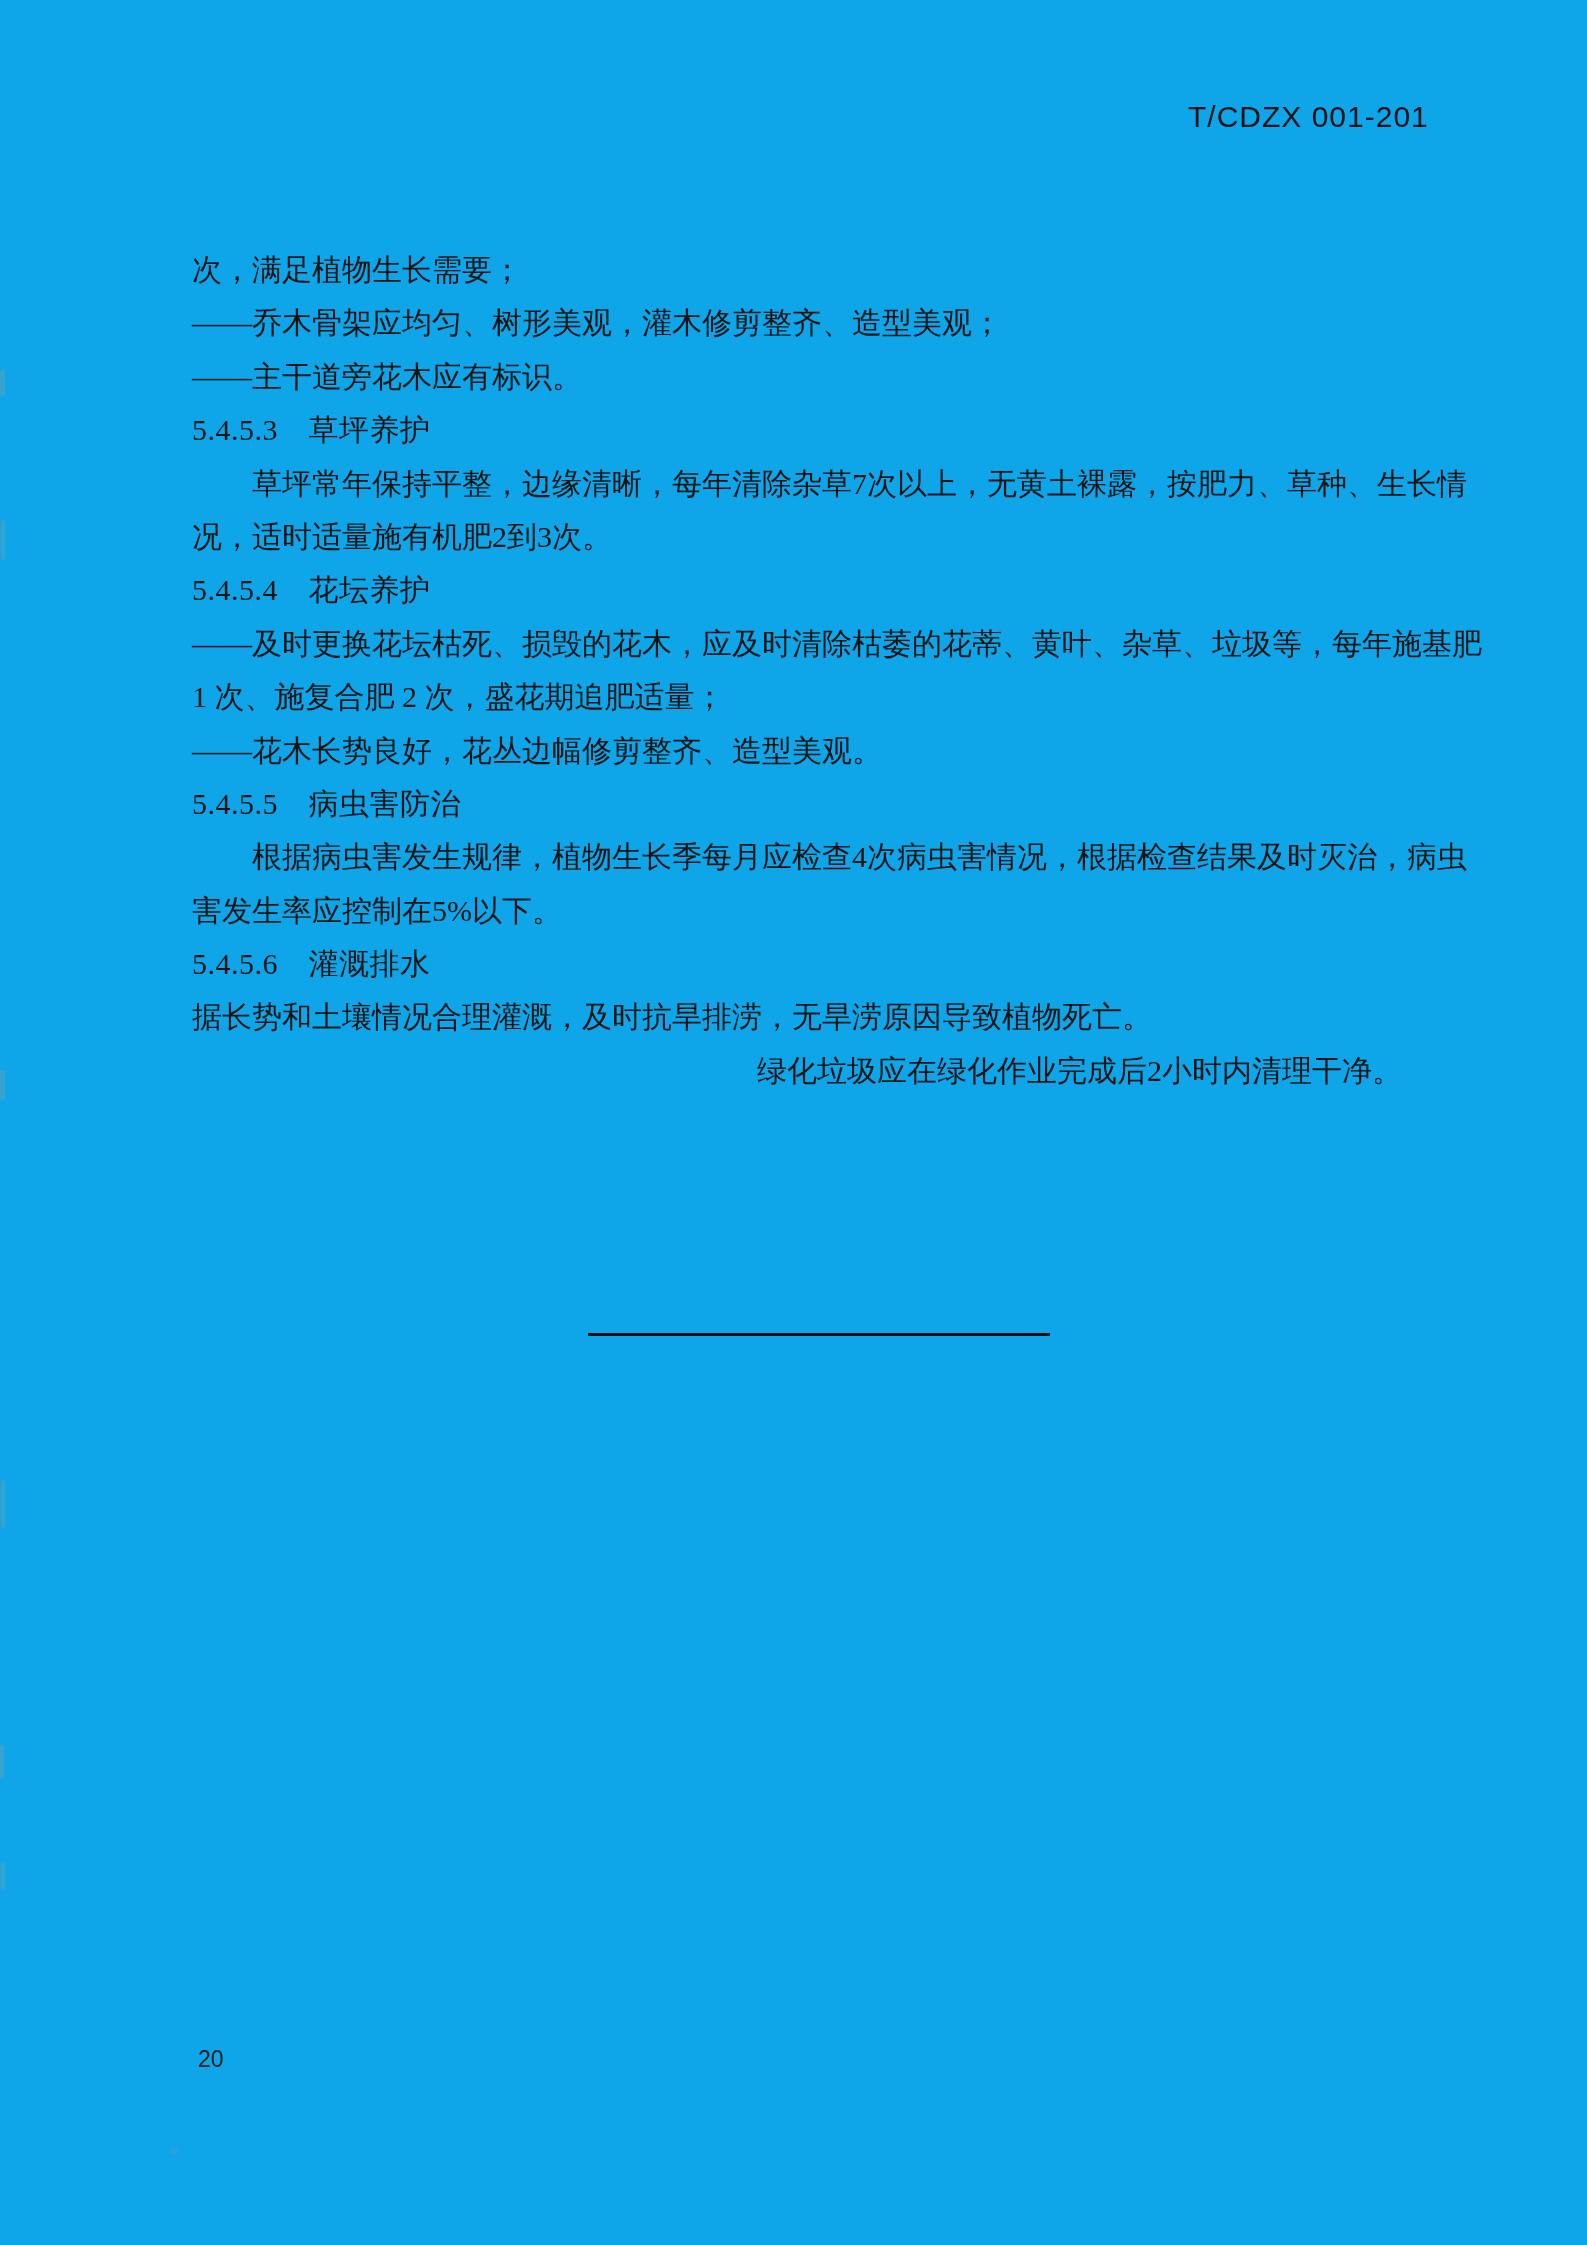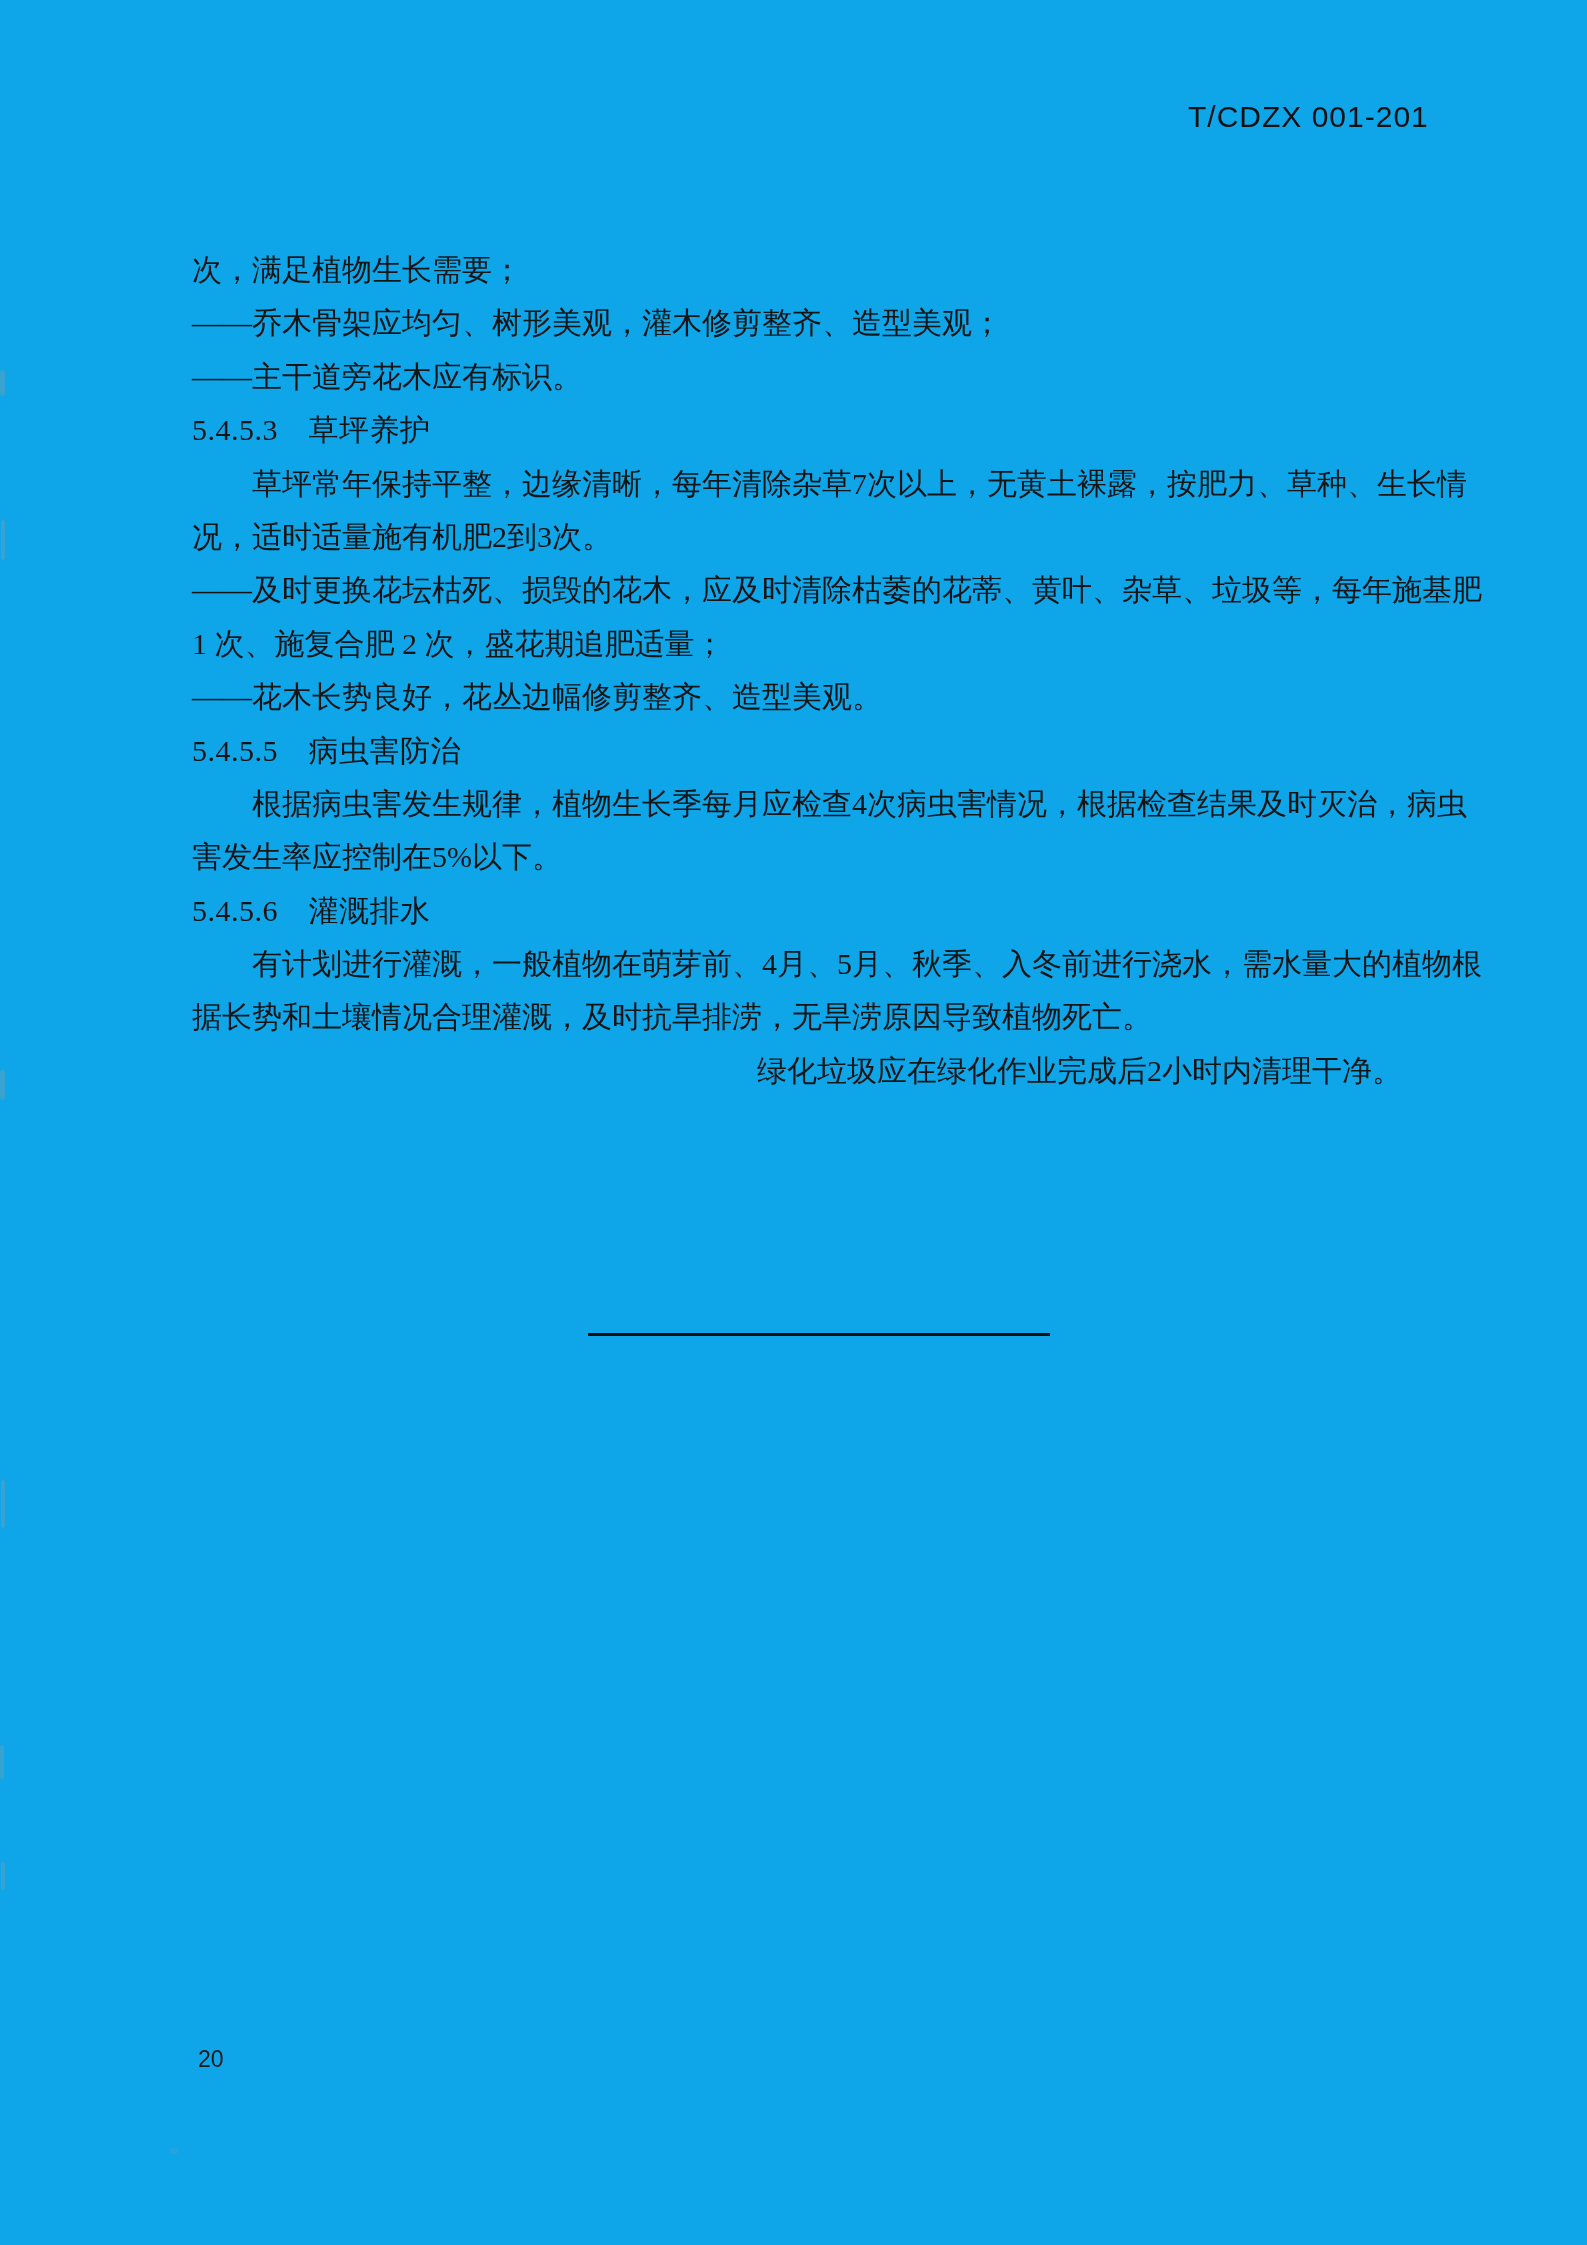--- a/index.html
+++ b/index.html
@@ -84,28 +84,28 @@
 
   <div class="header-code">T/CDZX 001-201</div>
 
   <div class="content">
     <div class="line">次，满足植物生长需要；</div>
     <div class="line">——乔木骨架应均匀、树形美观，灌木修剪整齐、造型美观；</div>
     <div class="line">——主干道旁花木应有标识。</div>
     <div class="line heading">5.4.5.3　草坪养护</div>
     <div class="line indent">草坪常年保持平整，边缘清晰，每年清除杂草7次以上，无黄土裸露，按肥力、草种、生长情</div>
     <div class="line">况，适时适量施有机肥2到3次。</div>
+    <div class="line heading">5.4.5.4　花坛养护</div>
     <div class="line">——及时更换花坛枯死、损毁的花木，应及时清除枯萎的花蒂、黄叶、杂草、垃圾等，每年施基肥</div>
     <div class="line">1 次、施复合肥 2 次，盛花期追肥适量；</div>
     <div class="line">——花木长势良好，花丛边幅修剪整齐、造型美观。</div>
     <div class="line heading">5.4.5.5　病虫害防治</div>
     <div class="line indent">根据病虫害发生规律，植物生长季每月应检查4次病虫害情况，根据检查结果及时灭治，病虫</div>
     <div class="line">害发生率应控制在5%以下。</div>
     <div class="line heading">5.4.5.6　灌溉排水</div>
-    <div class="line indent">有计划进行灌溉，一般植物在萌芽前、4月、5月、秋季、入冬前进行浇水，需水量大的植物根</div>
     <div class="line">据长势和土壤情况合理灌溉，及时抗旱排涝，无旱涝原因导致植物死亡。</div>
     <div class="line indent">绿化垃圾应在绿化作业完成后2小时内清理干净。</div>
   </div>
 
   <div class="divider"></div>
 
   <div class="page-number">20</div>
 
   <div class="artifact a1"></div>
   <div class="artifact a2"></div>

